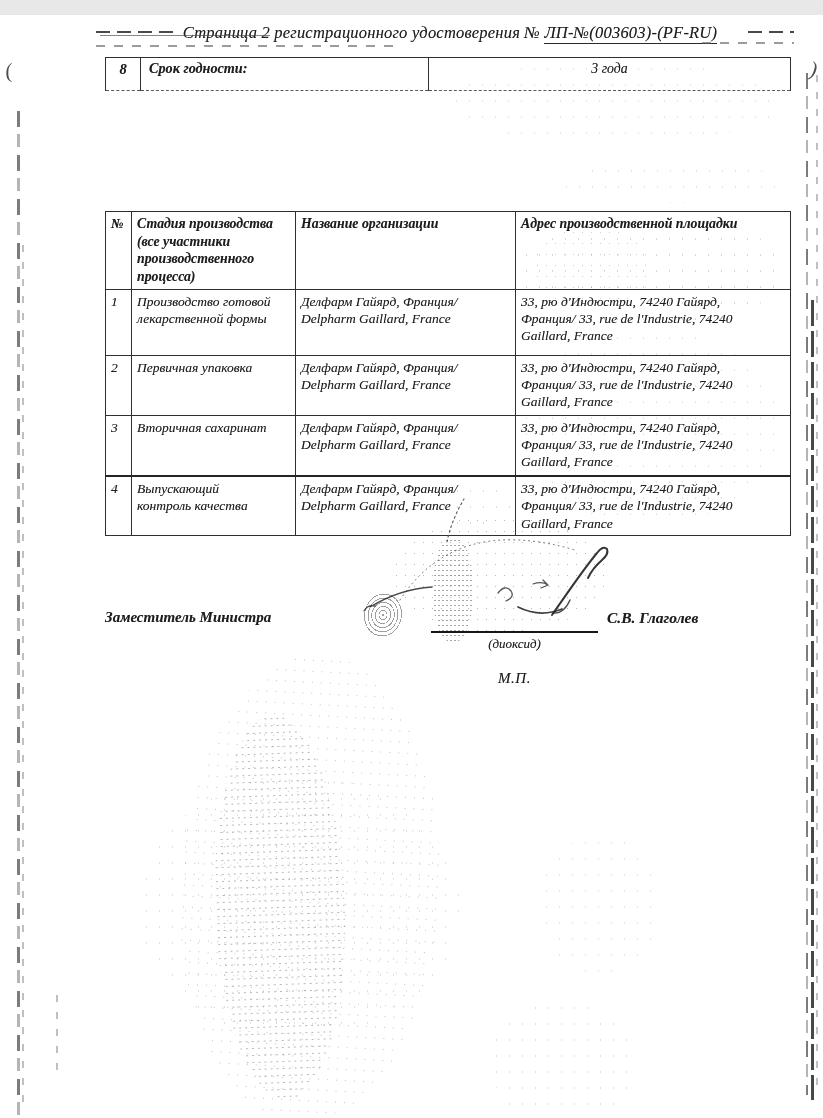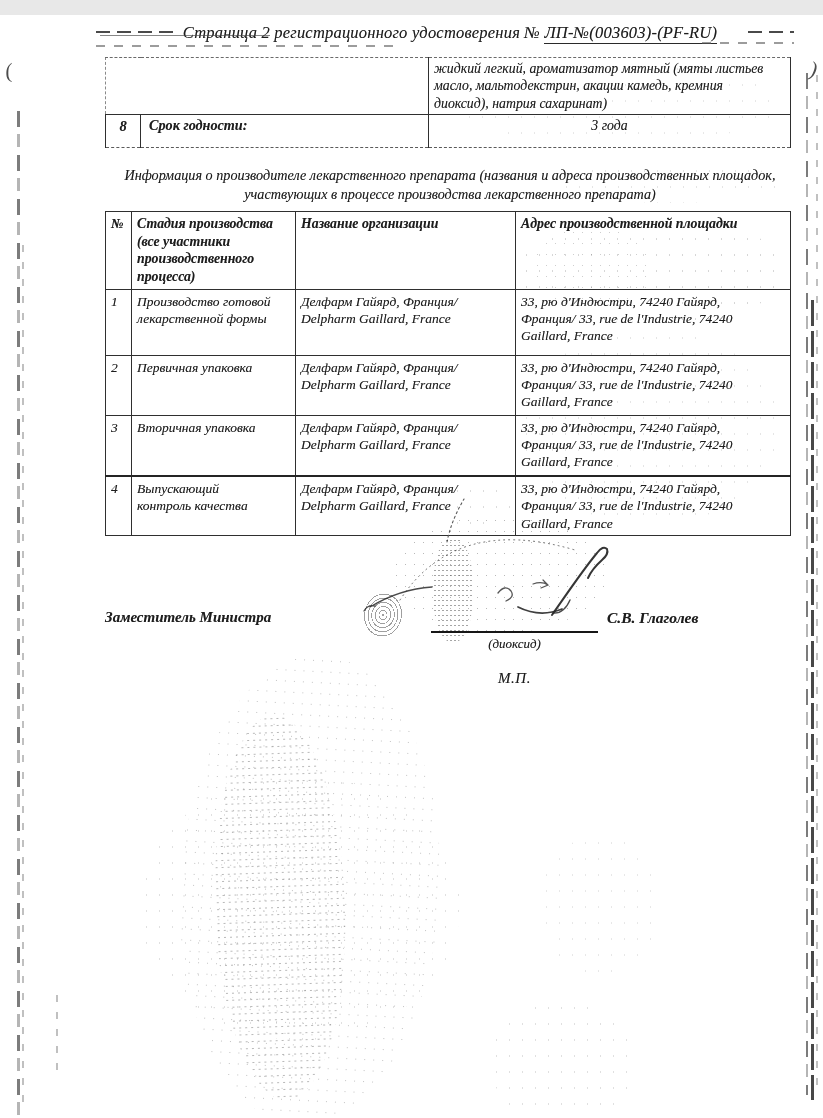--- a/index.html
+++ b/index.html
@@ -86,36 +86,28 @@
   <div class="abs sp vdash-dark noz" style="left:811px;top:285px;width:3px;height:800px;"></div>
   <div class="abs sp vdash-light noz" style="left:816px;top:60px;width:1.5px;height:1020px;"></div>
 
   <table class="abs top-table txt">
     <colgroup>
         <col style="width:35px">
         <col style="width:288px">
         <col style="width:362px">
       </colgroup>
     <tbody>
-        <tr class="cont" style="height:57px;">
-      <td colspan="2" class="noleft"></td>
-      <td class="pre">жидкий легкий, ароматизатор мятный (мяты листьев
-масло, мальтодекстрин, акации камедь, кремния
-диоксид), натрия сахаринат)</td>
-    </tr>
     <tr class="r14" style="height:33px;">
       <td class="numcell">8</td>
       <td class="lbl">Срок годности:</td>
       <td class="val">3 года</td>
     </tr>
   </tbody>
     </table>
 
-  <div class="abs intro pre txt">Информация о производителе лекарственного препарата (названия и адреса производственных площадок,
-участвующих в процессе производства лекарственного препарата)</div>
 
   <table class="abs man-table txt">
     <colgroup>
         <col style="width:26px">
         <col style="width:164px">
         <col style="width:220px">
         <col style="width:275px">
       </colgroup>
     <tbody>
         <tr style="height:74px;">
@@ -141,21 +133,21 @@
       <td>2</td>
       <td class="pre">Первичная упаковка</td>
       <td class="pre">Делфарм Гайярд, Франция/
 Delpharm Gaillard, France</td>
       <td class="pre">33, рю д'Индюстри, 74240 Гайярд,
 Франция/ 33, rue de l'Industrie, 74240
 Gaillard, France</td>
     </tr>
     <tr style="height:61px;">
       <td>3</td>
-      <td class="pre">Вторичная упаковка</td>
+      <td class="pre">Вторичная сахаринат</td>
       <td class="pre">Делфарм Гайярд, Франция/
 Delpharm Gaillard, France</td>
       <td class="pre">33, рю д'Индюстри, 74240 Гайярд,
 Франция/ 33, rue de l'Industrie, 74240
 Gaillard, France</td>
     </tr>
     <tr class="r4" style="height:56px;">
       <td>4</td>
       <td class="pre">Выпускающий
 контроль качества</td>

